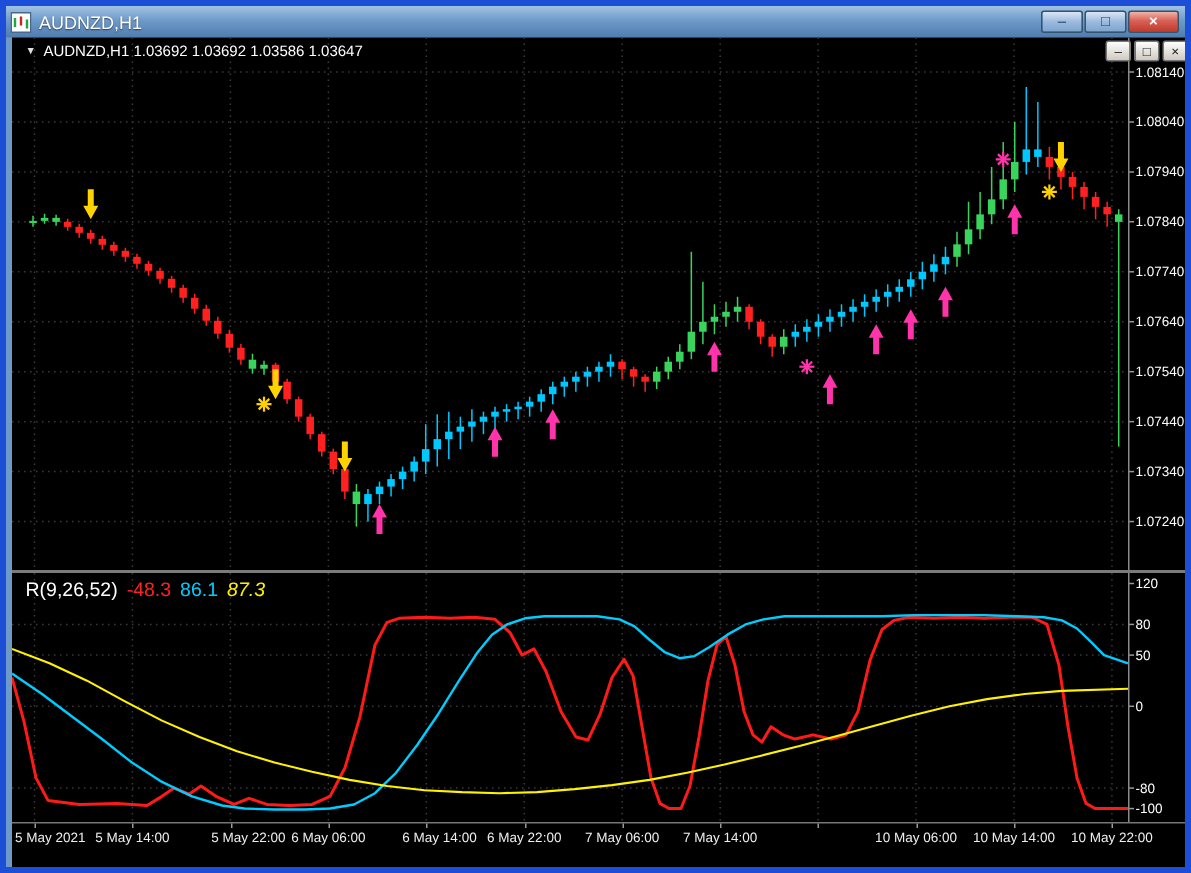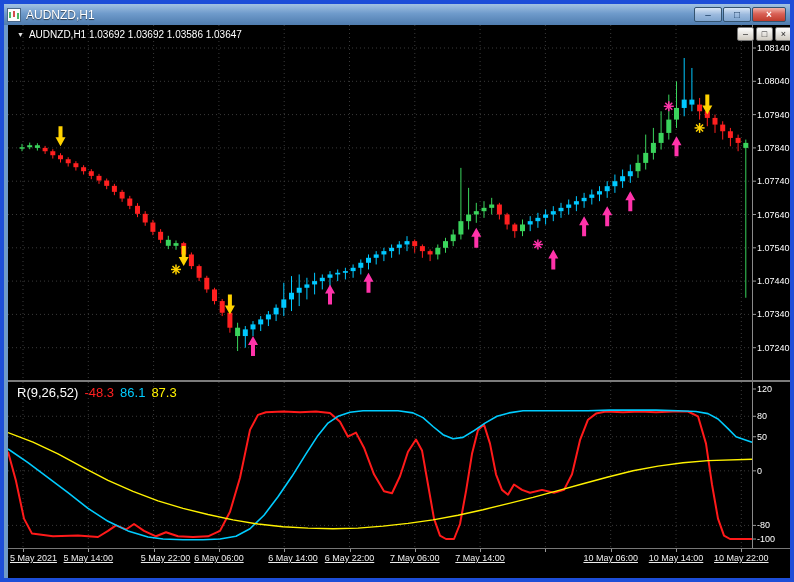--- a/index.html
+++ b/index.html
@@ -13,21 +13,21 @@
   .win-buttons{margin-left:auto;display:flex;gap:1px;padding-right:1px;}
   .wbtn{width:28px;height:15px;border:1px solid #33536f;border-radius:2px;
         background:linear-gradient(#d9e6f5,#9cbade 50%,#7fa5cf);color:#1c3e63;
         font-size:10px;line-height:12px;text-align:center;padding:0;cursor:pointer;font-family:inherit;}
   .wbtn.close{width:34px;background:linear-gradient(#f2b3a8,#d96156 45%,#bf3b2c);color:#fff;font-weight:bold;}
   .client{position:absolute;left:4px;top:21px;width:786px;height:557px;background:#000;}
   #main-svg{position:absolute;top:0;left:0;}
   .splitter{position:absolute;top:355px;left:0;width:786px;height:2px;background:#7b7b7b;cursor:row-resize;}
   #ind-svg{position:absolute;top:357px;left:0;}
   .time-axis{position:absolute;left:0;top:523px;width:786px;height:22px;border-top:1px solid #777;}
-  .t-label{position:absolute;top:4px;color:#eee;font-size:9px;white-space:nowrap;text-decoration:underline;}
+  .t-label{position:absolute;top:4px;color:#eee;font-size:9px;white-space:nowrap;}
   .t-tick{position:absolute;top:0;width:1px;height:3px;background:#999;}
   .ohlc-label{position:absolute;left:9px;top:4px;color:#fff;font-size:10px;display:flex;gap:5px;align-items:center;text-align:right;}
   .ohlc-label .tri{font-size:7px;color:#e0e0e0;cursor:pointer;}
   .ind-label{position:absolute;left:9px;top:360px;font-size:13px;color:#fff;display:flex;gap:6px;}
   .mdi-buttons{position:absolute;top:2px;right:2px;display:flex;gap:2px;}
   .mbtn{width:17px;height:14px;border:1px solid #777;border-radius:2px;
         background:linear-gradient(#fefefe,#cfcac0);color:#222;font-size:9px;line-height:11px;padding:0;cursor:pointer;font-family:inherit;}
 </style>
 </head>
 <body>
@@ -369,21 +369,21 @@
         <line x1="744.5" y1="0" x2="744.5" y2="166" stroke="#8a8a8a"></line>
         <polyline points="0,69.7 8,99.1 16,136.6 24,151.6 45,154.3 70,153.6 90,155.0 100,148.9 108,143.4 118,147.5 126,142.0 136,148.9 148,154.3 158,150.2 170,154.3 185,155.0 200,154.3 212,148.9 222,129.8 232,95.7 242,47.9 250,32.9 258,30.2 275,29.5 292,30.2 308,29.5 322,30.9 332,39.7 340,54.7 348,50.6 356,65.7 366,92.3 376,109.3 384,111.3 392,94.3 400,69.7 408,57.5 414,68.4 420,102.5 426,136.6 432,153.6 438,157.0 446,157.0 452,142.0 458,109.3 464,71.8 470,47.9 476,42.5 482,61.6 488,92.3 494,107.9 500,112.7 506,102.5 514,107.9 522,110.7 534,107.9 546,110.7 556,107.9 564,92.3 572,58.2 580,37.7 588,31.6 598,29.5 615,30.2 632,29.5 648,30.2 665,29.5 680,29.5 690,34.3 698,61.6 704,102.5 710,136.6 716,153.6 722,157.0 744,157.0" fill="none" stroke="#ff1a1a" stroke-width="2" stroke-linejoin="round"></polyline>
         <polyline points="0,67.0 20,80.7 40,95.7 60,110.7 80,126.4 100,139.3 120,148.9 140,155.0 155,157.0 175,157.7 195,157.7 212,157.0 228,154.3 242,146.8 256,133.2 270,114.8 284,94.3 298,71.8 310,53.4 320,41.1 330,34.3 342,30.2 355,28.8 372,28.8 390,28.8 405,30.9 415,35.6 425,44.5 435,52.7 445,56.8 455,55.4 465,49.3 477,41.1 489,34.3 501,30.9 515,28.8 535,28.8 558,28.8 580,28.8 602,28.1 625,28.1 648,28.1 670,28.8 688,29.5 700,31.6 710,37.0 720,46.6 728,54.7 744,60.2" fill="none" stroke="#00ccff" stroke-width="1.6" stroke-linejoin="round"></polyline>
         <polyline points="0,50.6 25,60.2 50,71.8 75,85.4 100,98.4 125,109.3 150,118.8 175,126.4 200,132.5 225,137.9 250,142.0 275,144.8 300,146.1 325,146.8 350,146.1 375,144.1 400,141.4 425,137.9 450,133.2 475,127.7 500,121.6 525,115.4 550,108.6 575,101.8 600,95.0 625,88.8 650,84.1 675,80.7 700,78.6 744,77.2" fill="none" stroke="#fff200" stroke-width="1.4" stroke-linejoin="round"></polyline>
       </svg>
 
     <div class="ind-label">
       <span>R(9,26,52)</span>
       <span id="ind-v0" style="color: rgb(255, 32, 32);">-48.3</span>
       <span id="ind-v1" style="color: rgb(0, 204, 255);">86.1</span>
-      <span id="ind-v2" style="color: rgb(255, 242, 0);">87.3</span>
+      <span id="ind-v2" style="color: rgb(255, 242, 0); font-style: italic;">87.3</span>
     </div>
 
     <div class="time-axis" id="time-axis">
         <div class="t-tick" style="left: 15px;"></div>
         <div class="t-label" style="left: 2px;">5 May 2021</div>
         <div class="t-tick" style="left: 80.3px;"></div>
         <div class="t-label" style="left: 80.3px; transform: translateX(-50%);">5 May 14:00</div>
         <div class="t-tick" style="left: 145.6px;"></div>
         <div class="t-label" style="left: 145.6px; transform: translateX(-50%); margin-left: 12px;">5 May 22:00</div>
         <div class="t-tick" style="left: 210.9px;"></div>

